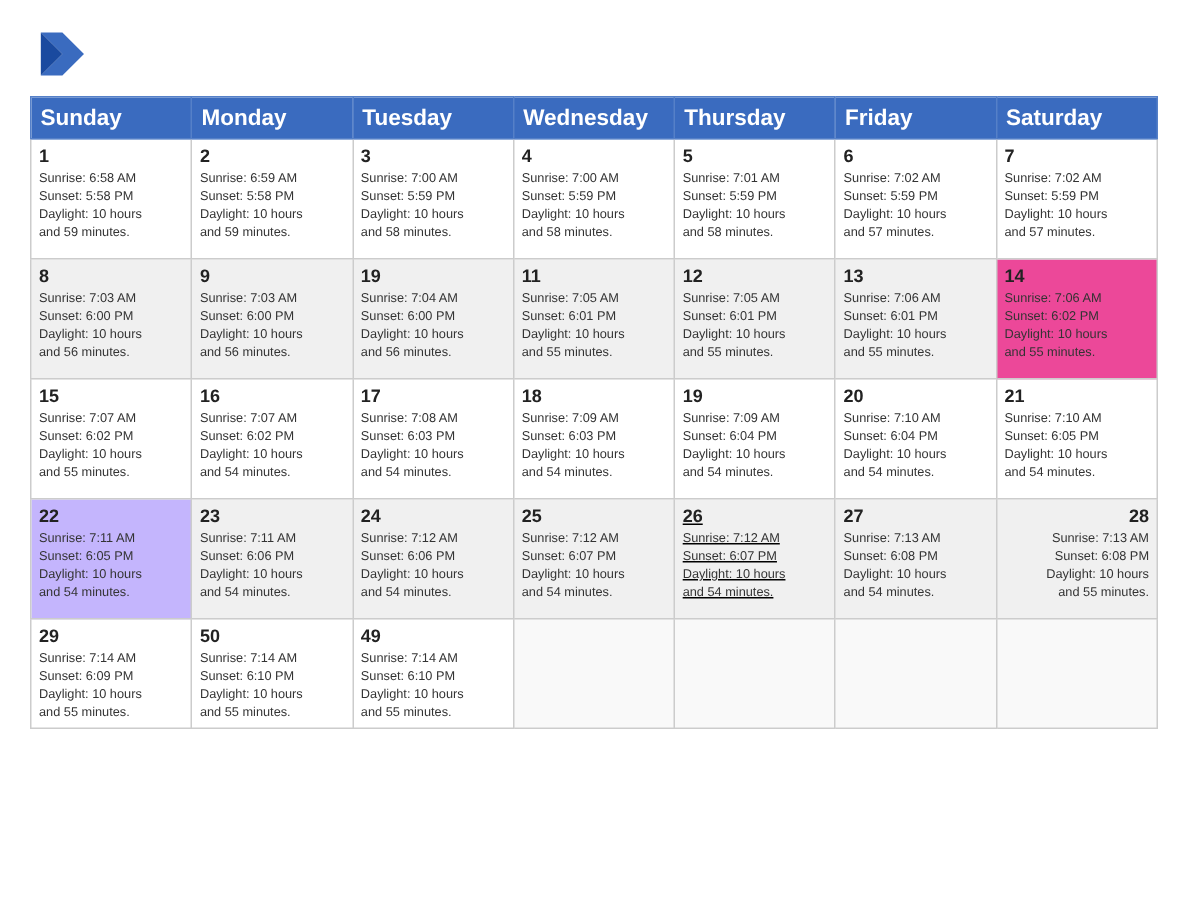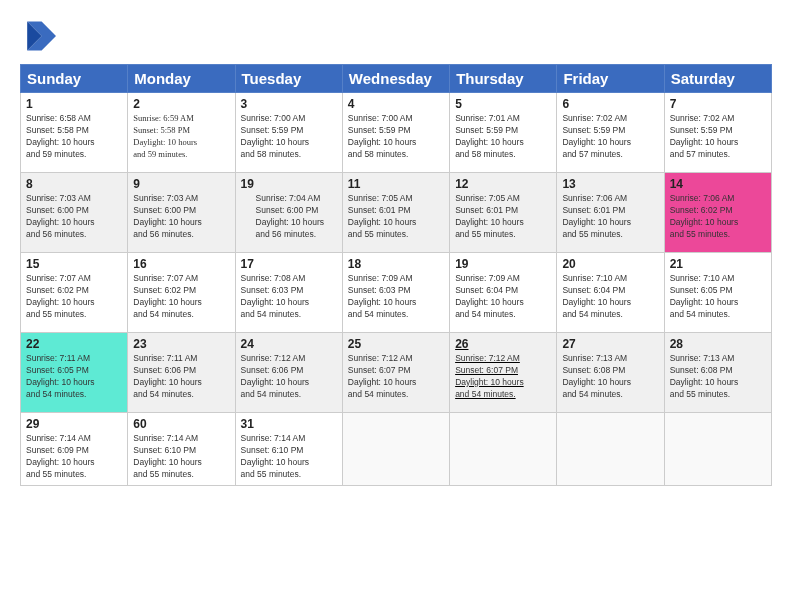--- a/index.html
+++ b/index.html
@@ -130,21 +130,21 @@
     <tr>
           <td>
             <div class="day-num">1</div>
             <div class="day-info" style="white-space: pre-line;">Sunrise: 6:58 AM
 Sunset: 5:58 PM
 Daylight: 10 hours
 and 59 minutes.</div>
           </td>
           <td>
             <div class="day-num">2</div>
-            <div class="day-info" style="white-space: pre-line; font-family: Liberation Serif, serif;">Sunrise: 6:59 AM
+            <div class="day-info" style="white-space: pre-line;">Sunrise: 6:59 AM
 Sunset: 5:58 PM
 Daylight: 10 hours
 and 59 minutes.</div>
           </td>
           <td>
             <div class="day-num">3</div>
             <div class="day-info" style="white-space: pre-line;">Sunrise: 7:00 AM
 Sunset: 5:59 PM
 Daylight: 10 hours
 and 58 minutes.</div>
@@ -188,21 +188,21 @@
           </td>
           <td style="background: rgb(240, 240, 240);">
             <div class="day-num">9</div>
             <div class="day-info" style="white-space: pre-line;">Sunrise: 7:03 AM
 Sunset: 6:00 PM
 Daylight: 10 hours
 and 56 minutes.</div>
           </td>
           <td style="background: rgb(240, 240, 240);">
             <div class="day-num">19</div>
-            <div class="day-info" style="white-space: pre-line; margin-left: 15px;">Sunrise: 7:04 AM
+            <div class="day-info" style="white-space: pre-line;">Sunrise: 7:04 AM
 Sunset: 6:00 PM
 Daylight: 10 hours
 and 56 minutes.</div>
           </td>
           <td style="background: rgb(240, 240, 240);">
             <div class="day-num">11</div>
             <div class="day-info" style="white-space: pre-line;">Sunrise: 7:05 AM
 Sunset: 6:01 PM
 Daylight: 10 hours
 and 55 minutes.</div>
@@ -274,21 +274,21 @@
           </td>
           <td>
             <div class="day-num">21</div>
             <div class="day-info" style="white-space: pre-line;">Sunrise: 7:10 AM
 Sunset: 6:05 PM
 Daylight: 10 hours
 and 54 minutes.</div>
           </td>
         </tr>
         <tr>
-          <td style="background: #5eead4;">
+          <td style="background: #c4b5fd;">
             <div class="day-num">22</div>
             <div class="day-info" style="white-space: pre-line;">Sunrise: 7:11 AM
 Sunset: 6:05 PM
 Daylight: 10 hours
 and 54 minutes.</div>
           </td>
           <td style="background: rgb(240, 240, 240);">
             <div class="day-num">23</div>
             <div class="day-info" style="white-space: pre-line;">Sunrise: 7:11 AM
 Sunset: 6:06 PM
@@ -316,45 +316,45 @@
 Daylight: 10 hours
 and 54 minutes.</div>
           </td>
           <td style="background: rgb(240, 240, 240);">
             <div class="day-num">27</div>
             <div class="day-info" style="white-space: pre-line;">Sunrise: 7:13 AM
 Sunset: 6:08 PM
 Daylight: 10 hours
 and 54 minutes.</div>
           </td>
-          <td style="background: rgb(240, 240, 240);">
+          <td style="background: rgb(240, 240, 240); text-align: right;">
             <div class="day-num">28</div>
             <div class="day-info" style="white-space: pre-line;">Sunrise: 7:13 AM
 Sunset: 6:08 PM
 Daylight: 10 hours
 and 55 minutes.</div>
           </td>
         </tr>
         <tr class="last-row">
           <td>
             <div class="day-num">29</div>
             <div class="day-info" style="white-space: pre-line;">Sunrise: 7:14 AM
 Sunset: 6:09 PM
 Daylight: 10 hours
 and 55 minutes.</div>
           </td>
           <td>
-            <div class="day-num">60</div>
+            <div class="day-num">50</div>
             <div class="day-info" style="white-space: pre-line;">Sunrise: 7:14 AM
 Sunset: 6:10 PM
 Daylight: 10 hours
 and 55 minutes.</div>
           </td>
           <td>
-            <div class="day-num">31</div>
+            <div class="day-num">49</div>
             <div class="day-info" style="white-space: pre-line;">Sunrise: 7:14 AM
 Sunset: 6:10 PM
 Daylight: 10 hours
 and 55 minutes.</div>
           </td>
           <td class="empty-cell"></td>
           <td class="empty-cell"></td>
           <td class="empty-cell"></td>
           <td class="empty-cell"></td>
         </tr>

